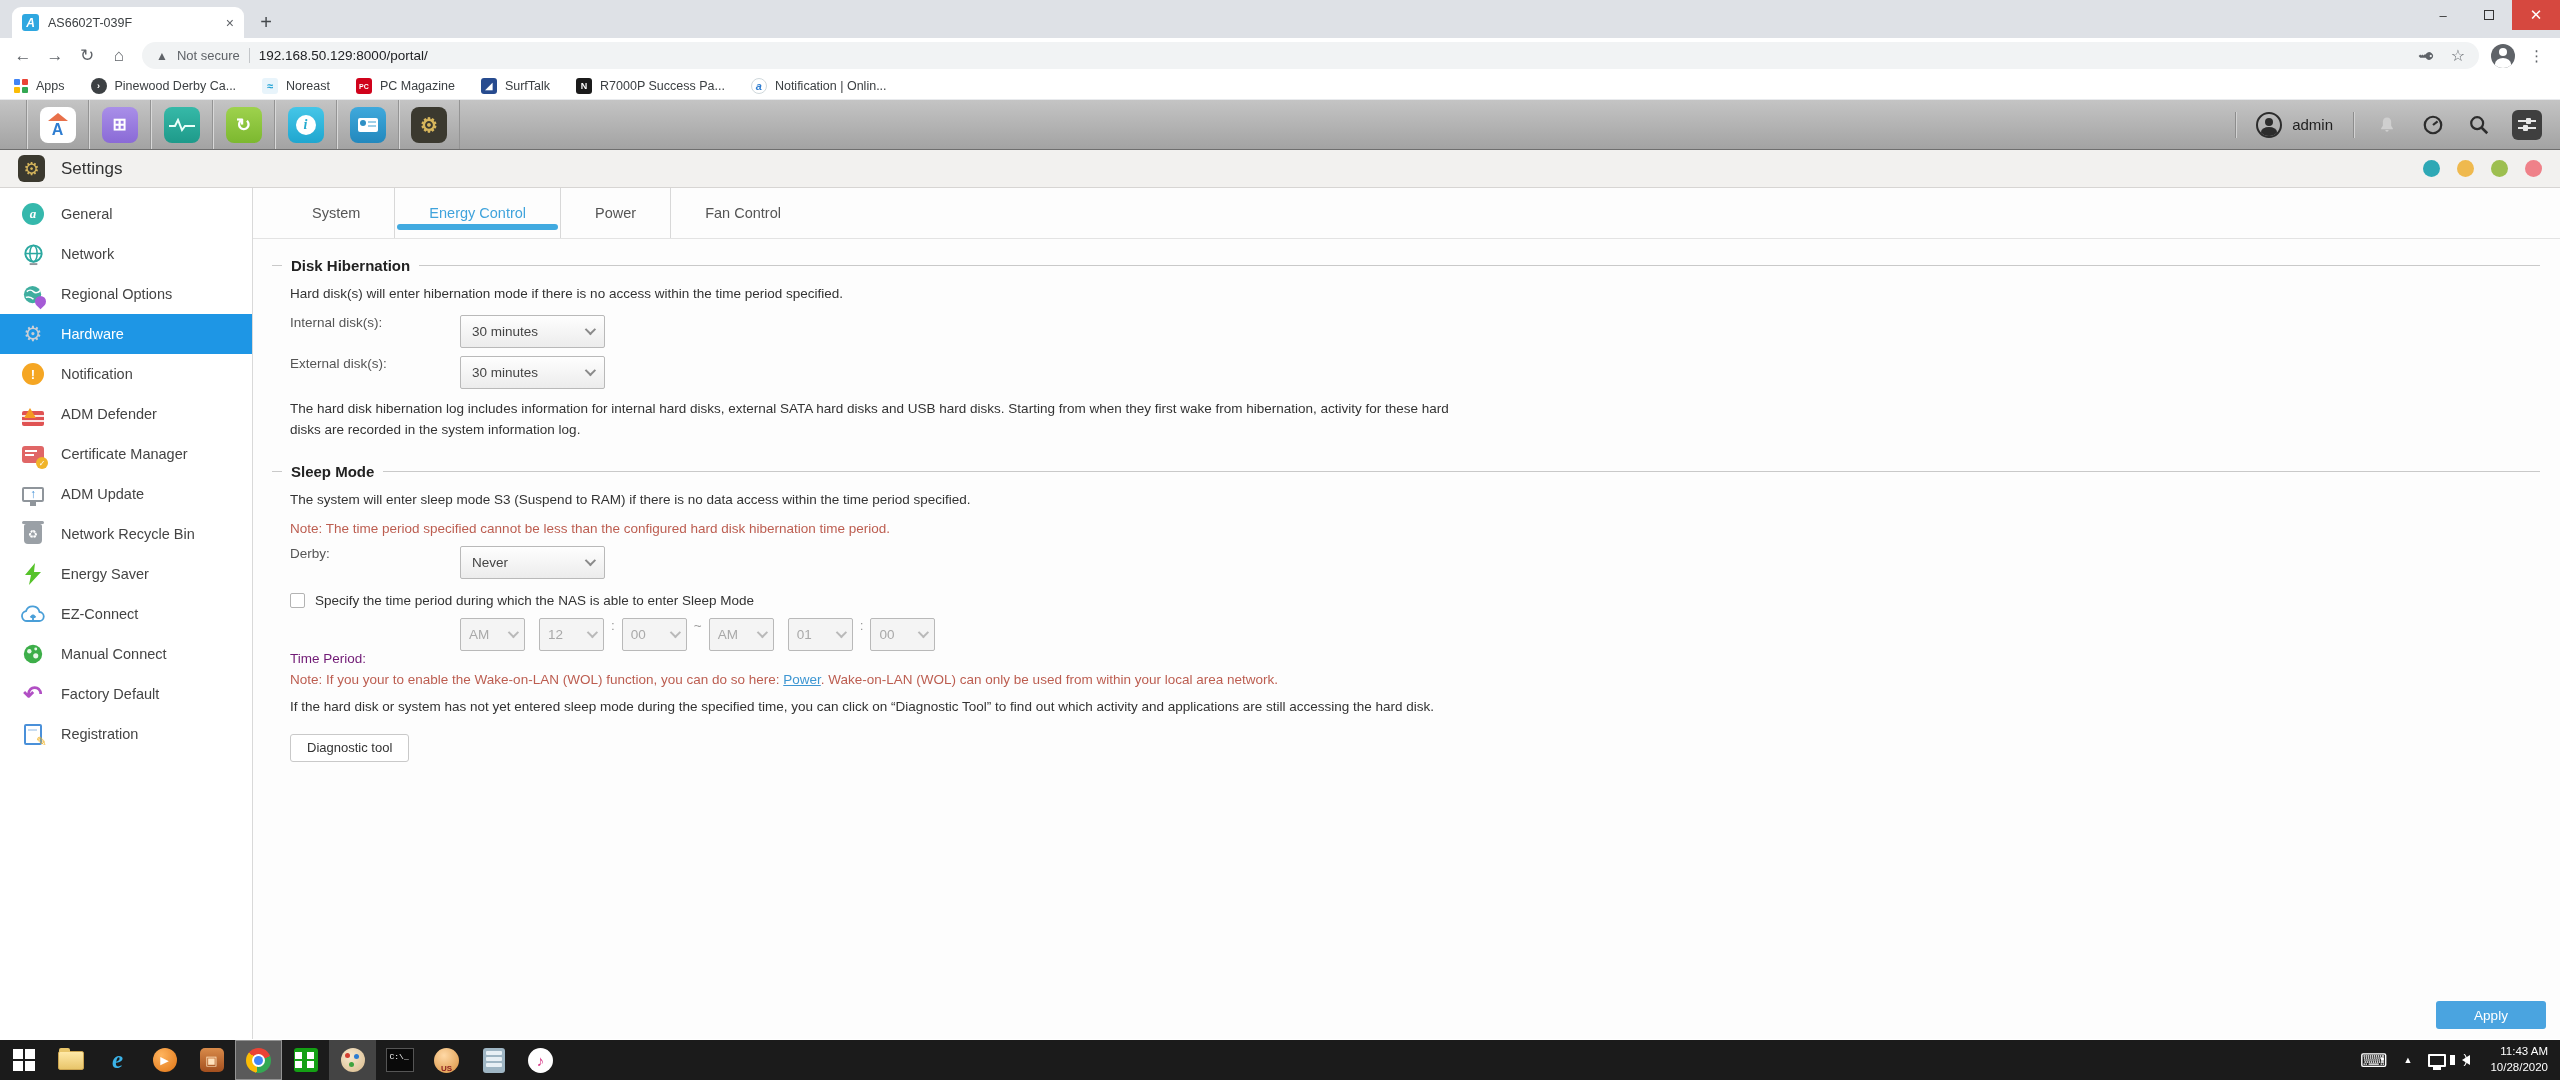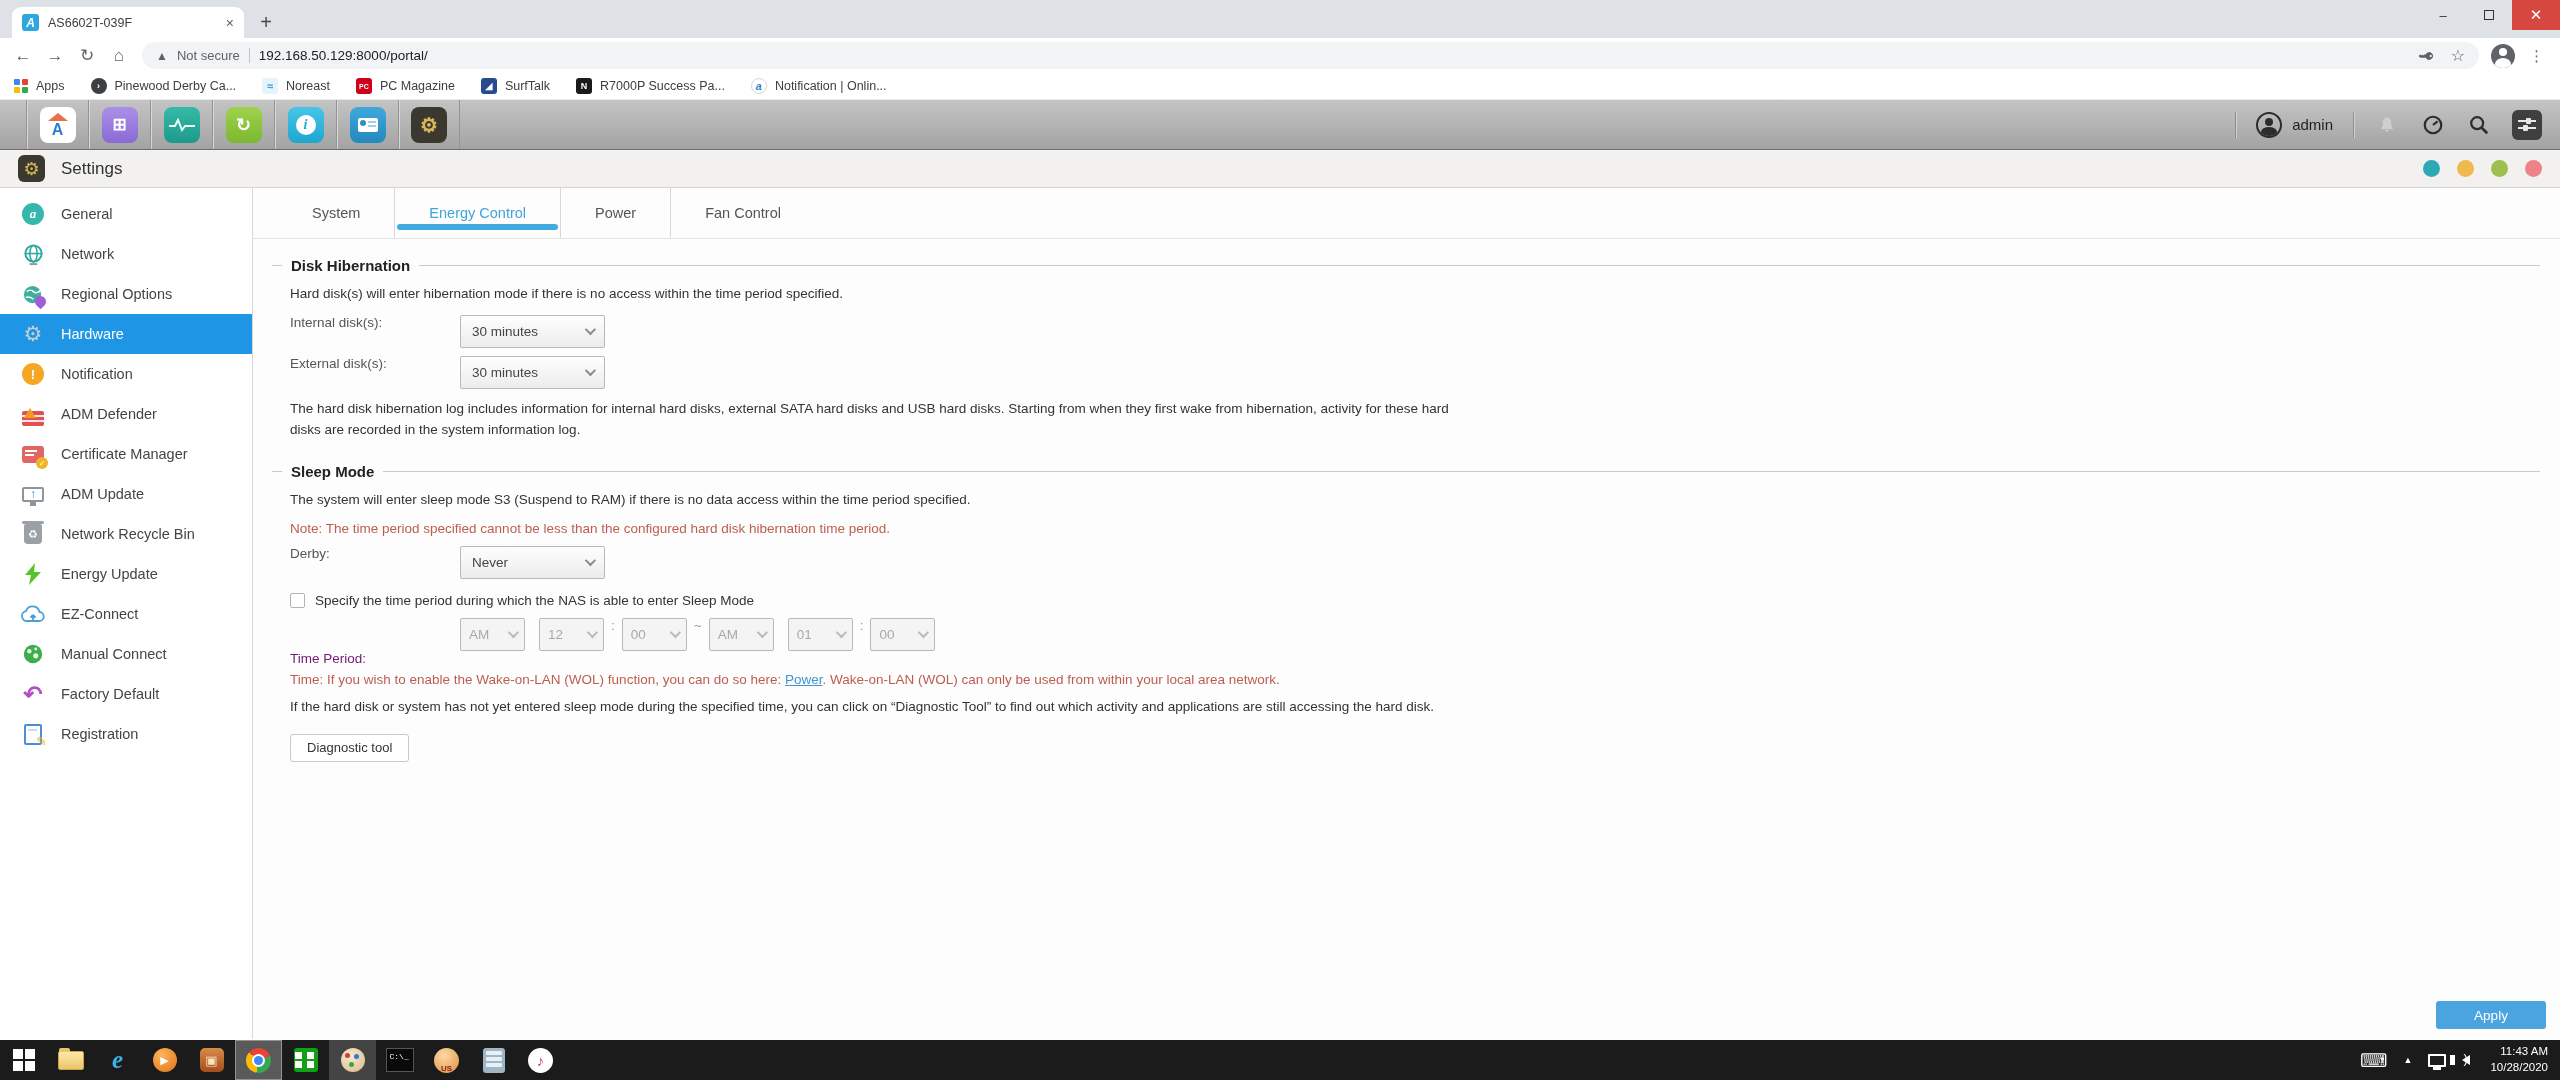--- a/index.html
+++ b/index.html
@@ -389,21 +389,21 @@
               <span class="bin">♻</span>
             </span>
           <span>Network Recycle Bin</span>
         </div>
         <div class="side-item">
           <span class="sic">
             <svg width="20" height="22" viewBox="0 0 20 22">
                 <polygon points="12,0 2,12 8,12 6,22 18,9 11,9" fill="#56c32a"></polygon>
               </svg>
           </span>
-          <span>Energy Update</span>
+          <span>Energy Saver</span>
         </div>
         <div class="side-item">
           <span class="sic">
             <svg width="24" height="20" viewBox="0 0 24 20">
                 <path d="M6 17a5 5 0 0 1-1-9.9A7 7 0 0 1 18.5 8 4.5 4.5 0 0 1 18 17z" fill="none" stroke="#4a9fd8" stroke-width="1.8"></path>
                 <path d="M12 16v-5m0 0-2.5 2.5M12 11l2.5 2.5" stroke="#4a9fd8" stroke-width="1.8" fill="none"></path>
               </svg>
           </span>
           <span>EZ-Connect</span>
         </div>
@@ -508,21 +508,21 @@
                 <span>01</span>
                 <span class="caret"></span>
               </div>
             <span class="tp-sep">:</span>
             <div class="dd small disabled">
                 <span>00</span>
                 <span class="caret"></span>
               </div>
           </div>
 
-          <p class="note-red"><span>Time: If you wish to enable the Wake-on-LAN (WOL) function, you can do so here: </span><a>Power</a><span>. Wake-on-LAN (WOL) can only be used from within your local area network.</span></p>
+          <p class="note-red"><span>Note: If you your to enable the Wake-on-LAN (WOL) function, you can do so here: </span><a>Power</a><span>. Wake-on-LAN (WOL) can only be used from within your local area network.</span></p>
           <p class="ptext">If the hard disk or system has not yet entered sleep mode during the specified time, you can click on “Diagnostic Tool” to find out which activity and applications are still accessing the hard disk.</p>
 
           <div class="btn">Diagnostic tool</div>
         </div>
 
         <div class="apply-btn">Apply</div>
       </div>
     </div>
   </div>
 

